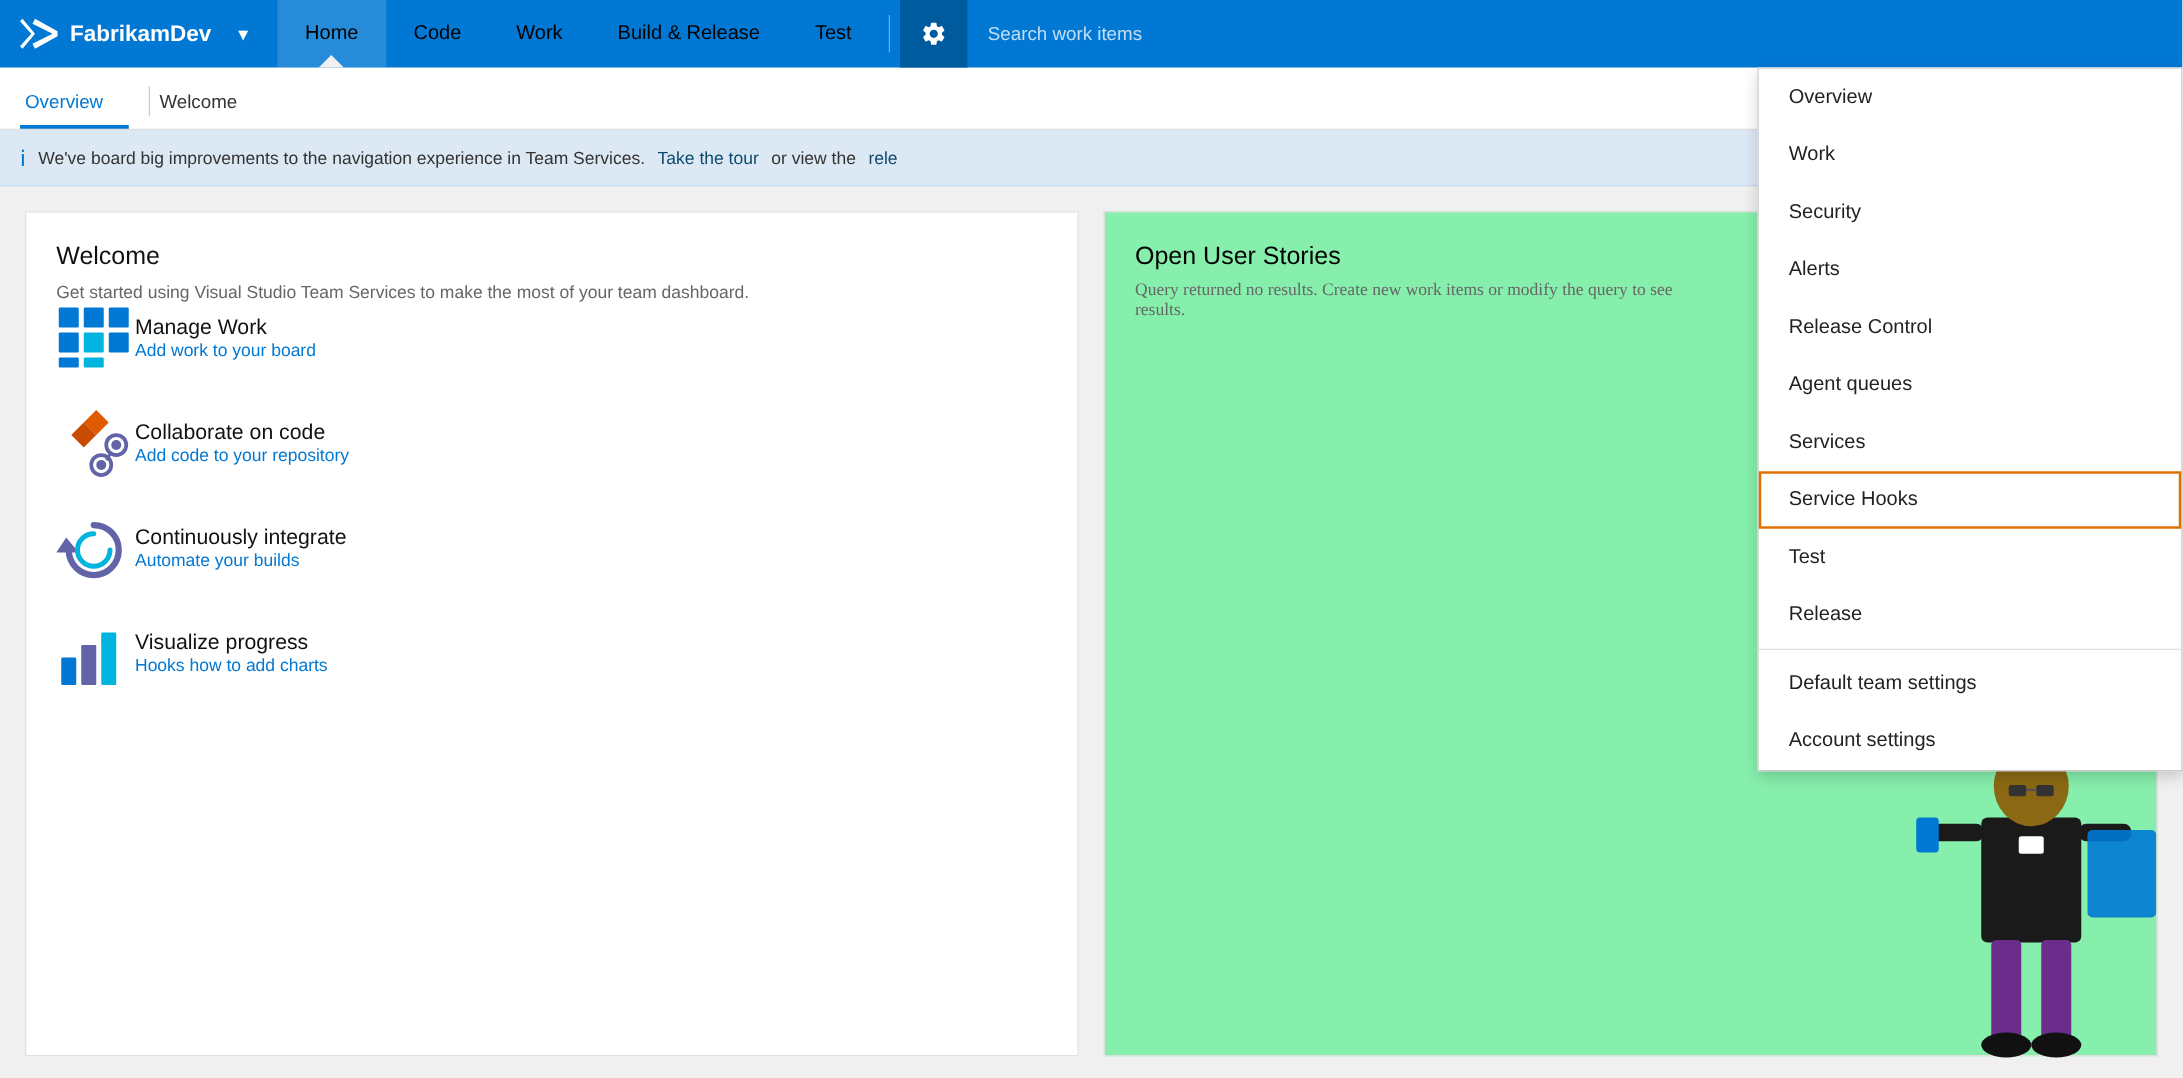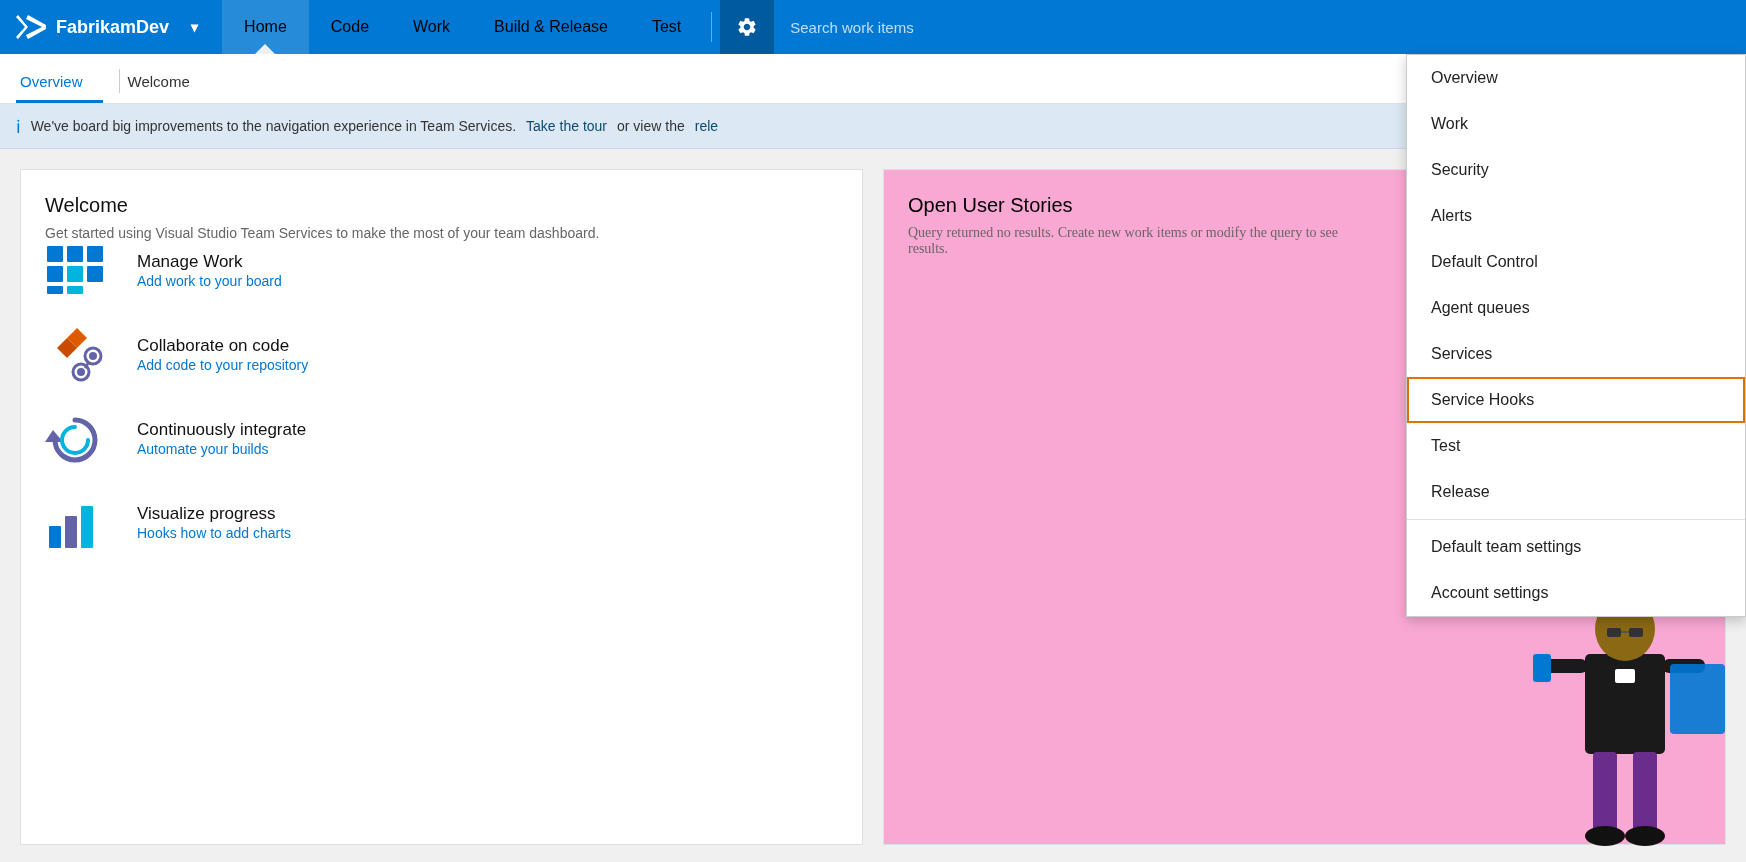--- a/index.html
+++ b/index.html
@@ -159,21 +159,21 @@
       color: #111;
       margin-bottom: 8px;
     }
     .card-subtitle {
       font-size: 14px;
       color: #666;
     }
     .card-item {
       display: flex;
       align-items: center;
-      gap: 32px;
+      gap: 3px;
       margin-bottom: 24px;
     }
     .card-item-icon {
       width: 60px; height: 60px;
       flex-shrink: 0;
       display: flex; align-items: center; justify-content: center;
     }
     .card-item-text .item-title {
       font-size: 17px;
       font-weight: 500;
@@ -181,21 +181,21 @@
     }
     .card-item-text .item-link {
       color: #0078d4;
       font-size: 14px;
       cursor: pointer;
       text-decoration: none;
     }
 
     
     .stories-card {
-      background: #f9a8d4;
+      background: #86efac;
       border: 1px solid #e0e0e0;
       padding: 24px;
       flex: 1;
       position: relative;
     }
     .stories-title {
       font-size: 20px;
       font-weight: 500;
       margin-bottom: 8px;
     }
@@ -399,21 +399,21 @@
       </svg>
     </div>
   </div>
 </div>
 
 <div class="dropdown-overlay">
   <a class="dropdown-item">Overview</a>
   <a class="dropdown-item">Work</a>
   <a class="dropdown-item">Security</a>
   <a class="dropdown-item">Alerts</a>
-  <a class="dropdown-item">Default Control</a>
+  <a class="dropdown-item">Release Control</a>
   <a class="dropdown-item">Agent queues</a>
   <a class="dropdown-item">Services</a>
   <a class="dropdown-item highlighted">Service Hooks</a>
   <a class="dropdown-item">Test</a>
   <a class="dropdown-item">Release</a>
   <div class="dropdown-divider"></div>
   <a class="dropdown-item">Default team settings</a>
   <a class="dropdown-item">Account settings</a>
 </div>
 

